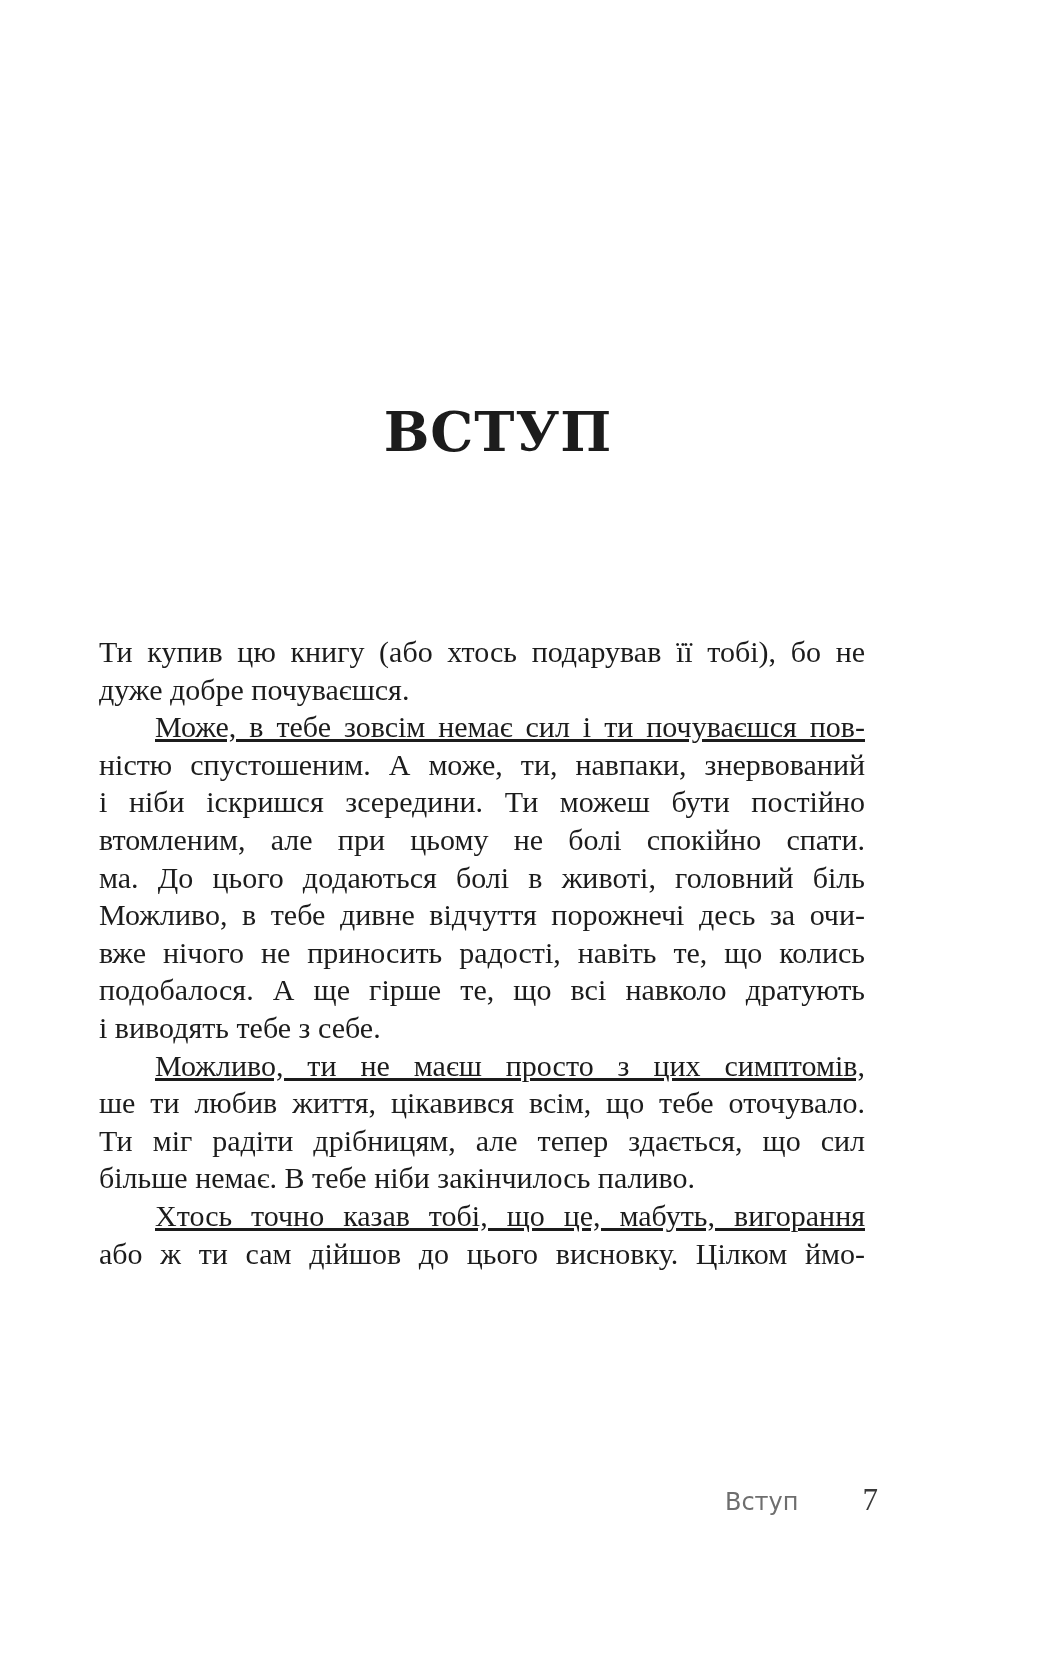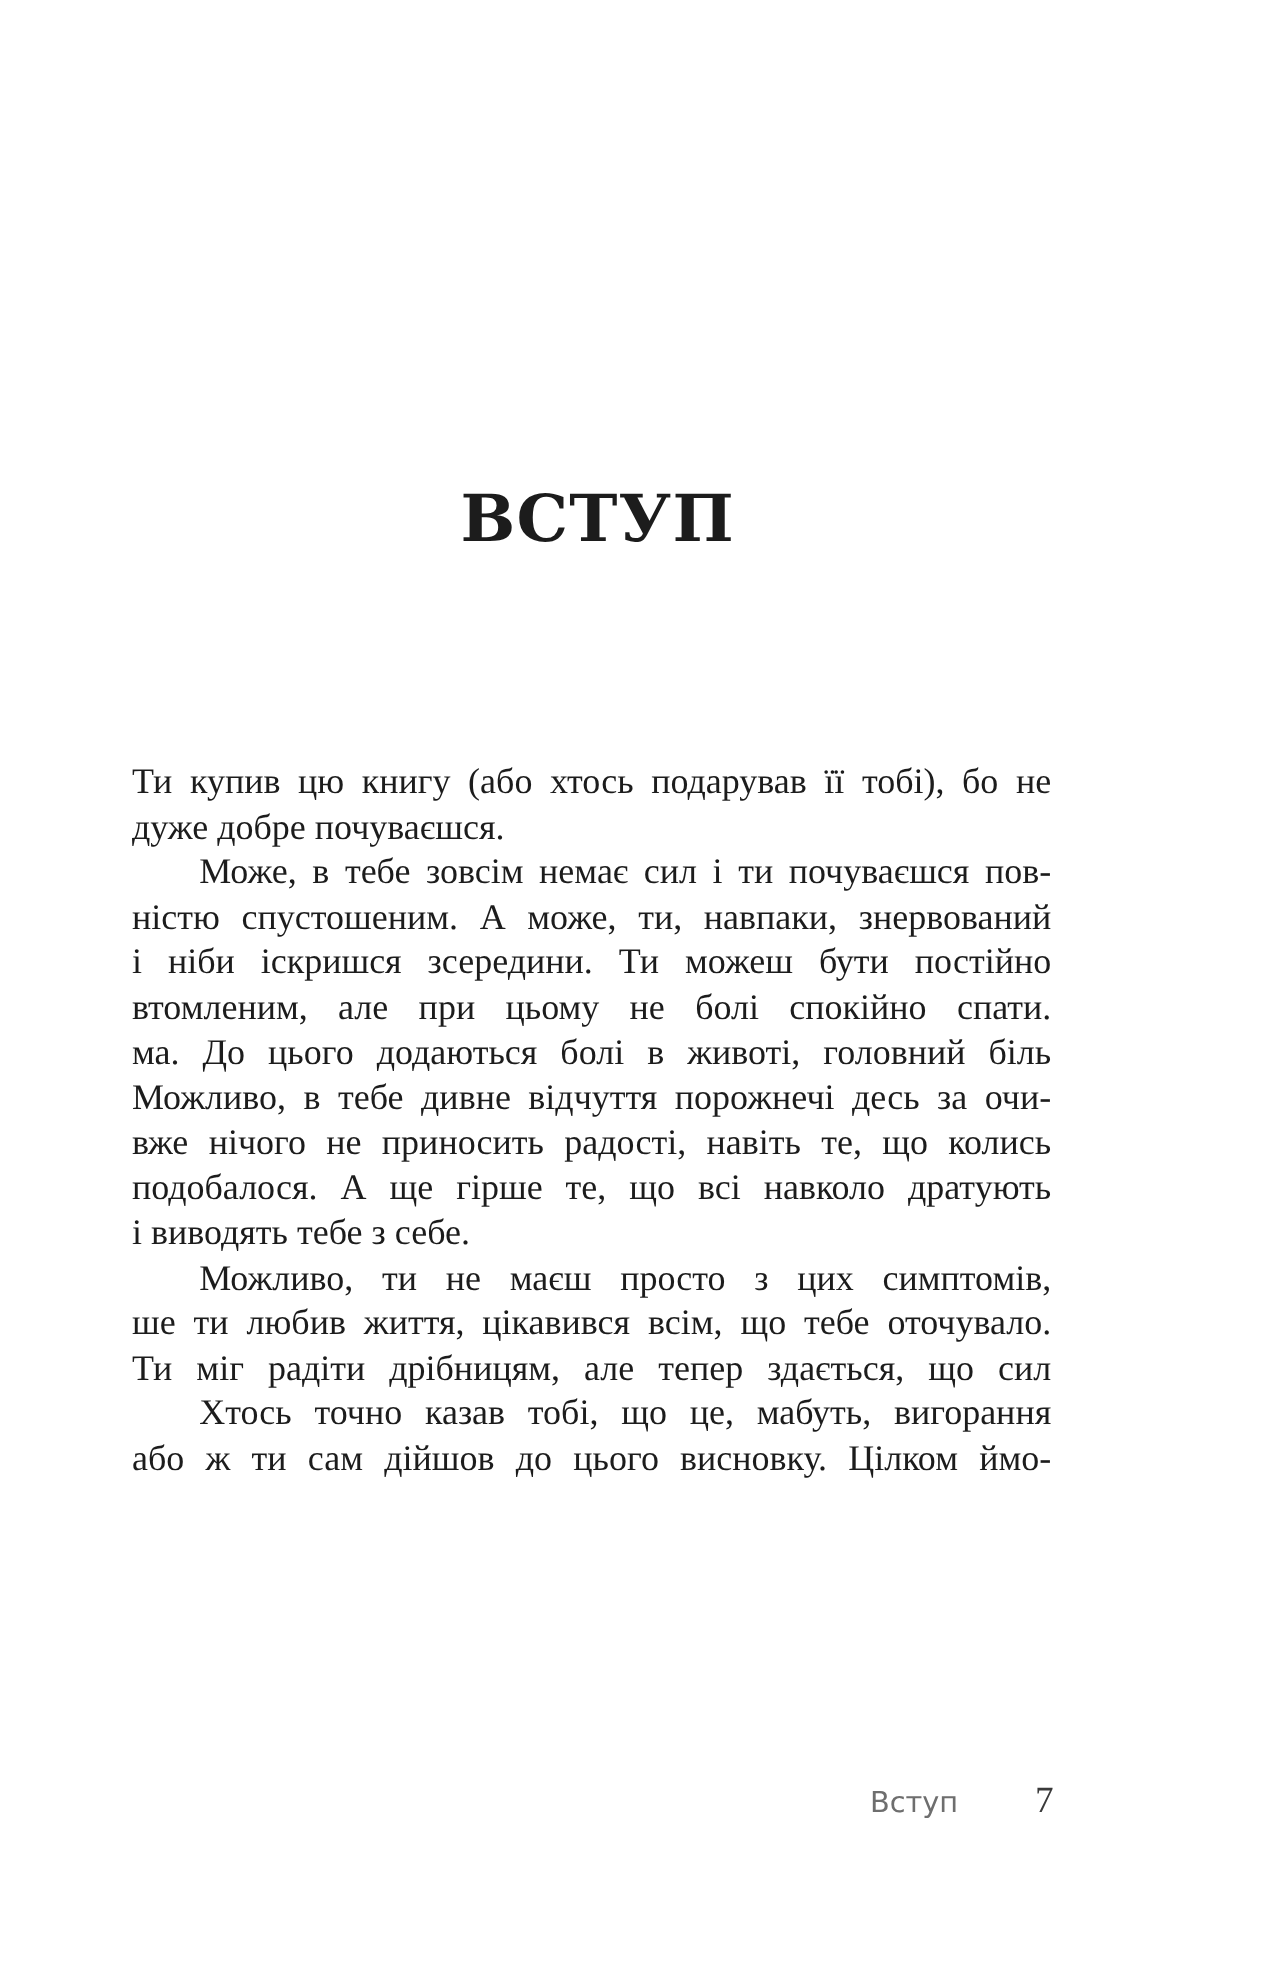--- a/index.html
+++ b/index.html
@@ -25,34 +25,34 @@
     font-weight: 700;
     font-size: 54px;
     line-height: 60px;
     letter-spacing: 1px;
     color: var(--text, #1c1c1c);
   }
 
   .body-text {
     position: absolute;
     top: 633px;
-    left: 110px;
+    left: 99px;
     width: 766px;
     font-size: 30px;
     line-height: 37.6px;
   }
 
   .line {
     text-align: justify;
     text-align-last: justify;
     height: 37.6px;
     overflow: hidden;
   }
   .line.para-end { text-align-last: left; }
-  .line.indent { text-indent: 56px; }
+  .line.indent { text-indent: 56px; text-decoration: underline; }
 
   .footer {
     position: absolute;
     top: 1482px;
     right: 185px;
     display: flex;
     align-items: baseline;
     gap: 64px;
   }
   .footer-label {
@@ -81,20 +81,21 @@
       <div class="line">і ніби іскришся зсередини. Ти можеш бути постійно</div>
       <div class="line">втомленим, але при цьому не болі спокійно спати.</div>
       <div class="line">ма. До цього додаються болі в животі, головний біль</div>
       <div class="line">Можливо, в тебе дивне відчуття порожнечі десь за очи-</div>
       <div class="line">вже нічого не приносить радості, навіть те, що колись</div>
       <div class="line">подобалося. А ще гірше те, що всі навколо дратують</div>
       <div class="line para-end">і виводять тебе з себе.</div>
       <div class="line indent">Можливо, ти не маєш просто з цих симптомів,</div>
       <div class="line">ше ти любив життя, цікавився всім, що тебе оточувало.</div>
       <div class="line">Ти міг радіти дрібницям, але тепер здається, що сил</div>
+      <div class="line para-end">більше немає. В тебе ніби закінчилось паливо.</div>
       <div class="line indent">Хтось точно казав тобі, що це, мабуть, вигорання</div>
       <div class="line">або ж ти сам дійшов до цього висновку. Цілком ймо-</div>
     </div>
 
   <div class="footer">
     <span class="footer-label">Вступ</span>
     <span class="footer-number">7</span>
   </div>
 
 </div>

